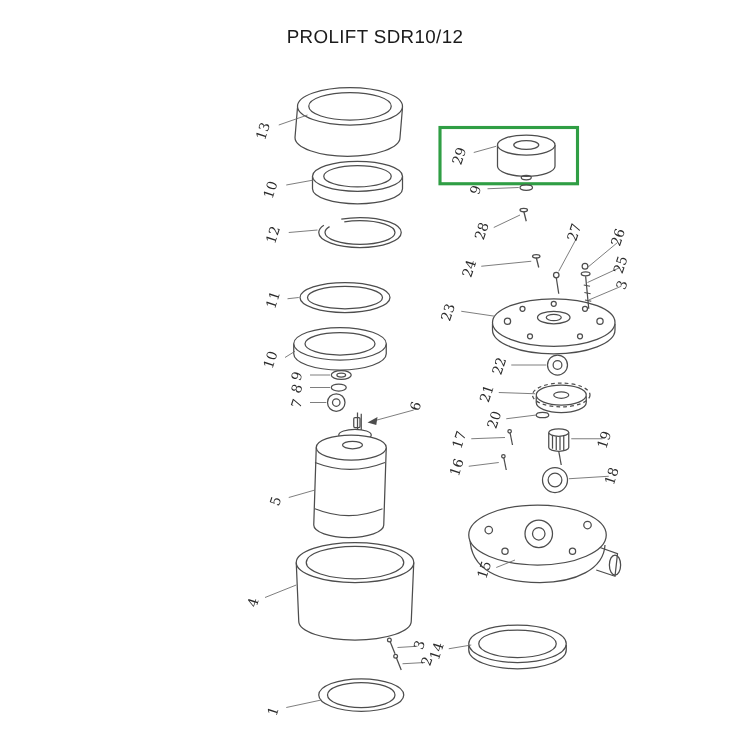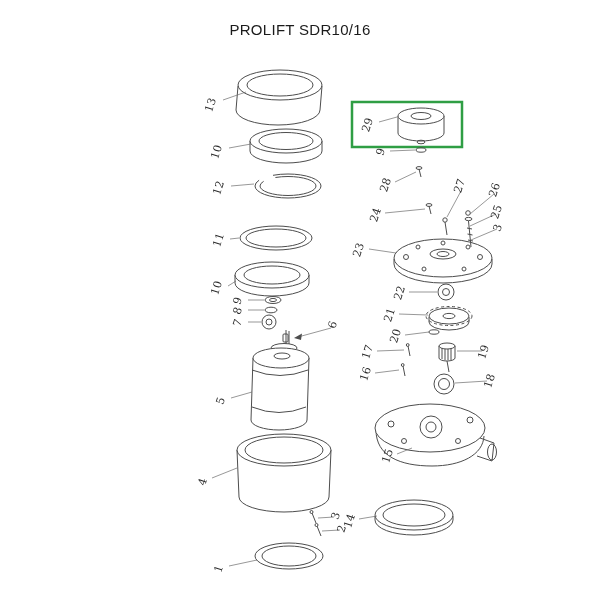--- a/index.html
+++ b/index.html
@@ -10,21 +10,21 @@
   svg { position:absolute; top:0; left:0; }
   .ln  { fill:none; stroke:#4d4d4d; stroke-width:1; }
   .lnf { fill:#ffffff; stroke:#4d4d4d; stroke-width:1; }
   .lead { fill:none; stroke:#6b6b6b; stroke-width:.7; }
   .lbl { font-family:"DejaVu Serif", serif; font-size:11px; fill:#2b2b2b; text-anchor:middle; }
 </style>
 </head>
 <body>
 
 <div class="stage">
-  <div class="title">PROLIFT SDR10/16</div>
+  <div class="title">PROLIFT SDR10/12</div>
 
   <svg width="600" height="600" viewBox="0 0 600 600">
 
     <g>
       <path class="ln" d="M238,86 L236,110 A42,15 0 0 0 320,110 L322,86"></path>
       <ellipse class="lnf" cx="280" cy="85" rx="42" ry="15"></ellipse>
       <ellipse class="ln" cx="280" cy="85" rx="33" ry="11"></ellipse>
       <line class="lead" x1="223" y1="100" x2="246" y2="92"></line>
       <text class="lbl" transform="translate(214,106) rotate(-72)">13</text>
     </g>

